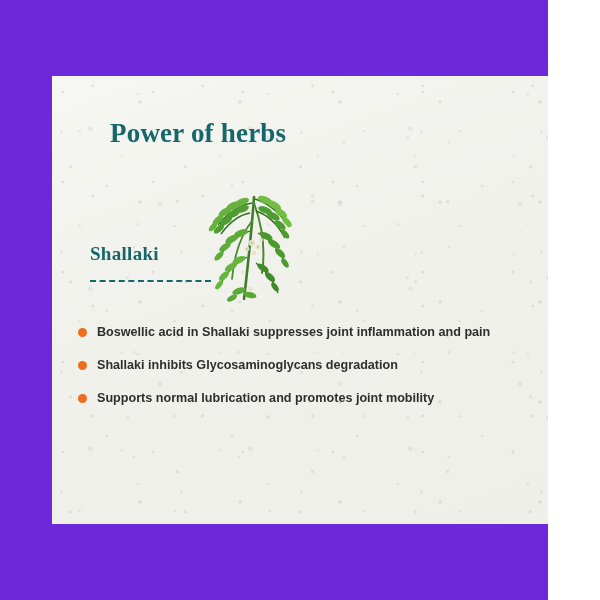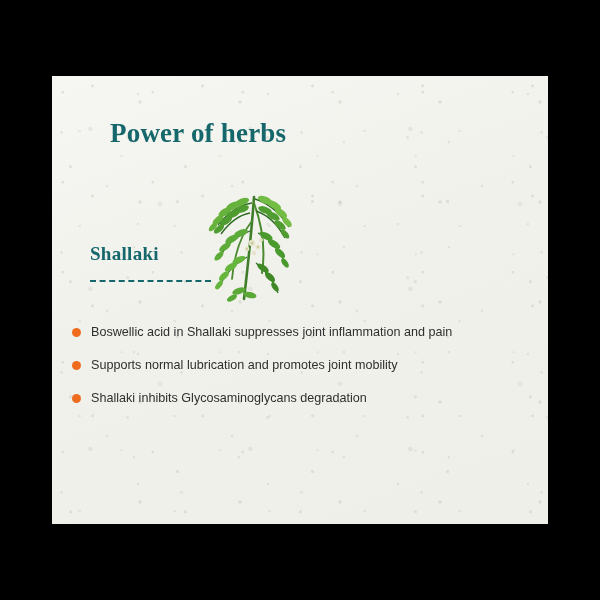--- a/index.html
+++ b/index.html
@@ -9,23 +9,23 @@
   body {
     width: 600px;
     height: 600px;
     background: #ffffff;
     font-family: "Liberation Sans", sans-serif;
     overflow: hidden;
   }
 
   .page {
     position: relative;
-    width: 600px;
+    width: 548px;
     height: 600px;
-    background: #000000;
+    background: #6d28d9;
   }
 
   
   .card {
     position: absolute;
     left: 52px;
     top: 76px;
     width: 496px;
     height: 448px;
     background: #f3f3ef;
@@ -96,23 +96,24 @@
   .plant {
     position: absolute;
     left: 140px;
     top: 105px;
     width: 120px;
     height: 125px;
   }
 
   .bullets {
     position: absolute;
-    left: 20px;
+    left: 26px;
     top: 248px;
     width: 440px;
+    font-weight: bold;
   }
 
   .bullet-row {
     display: flex;
     align-items: flex-start;
     margin-bottom: 17px;
   }
 
   .bullet-dot {
     flex: 0 0 auto;
@@ -247,22 +248,22 @@
       </svg>
     </div>
 
     <div class="bullets">
       <div class="bullet-row">
         <span class="bullet-dot"></span>
         <span class="bullet-text">Boswellic acid in Shallaki suppresses joint inflammation and pain</span>
       </div>
       <div class="bullet-row">
         <span class="bullet-dot"></span>
-        <span class="bullet-text">Supports normal lubrication and promotes joint mobility</span>
+        <span class="bullet-text">Shallaki inhibits Glycosaminoglycans degradation</span>
       </div>
       <div class="bullet-row">
         <span class="bullet-dot"></span>
-        <span class="bullet-text">Shallaki inhibits Glycosaminoglycans degradation</span>
+        <span class="bullet-text">Supports normal lubrication and promotes joint mobility</span>
       </div>
     </div>
 
   </div>
 </div>
 
 </body></html>

